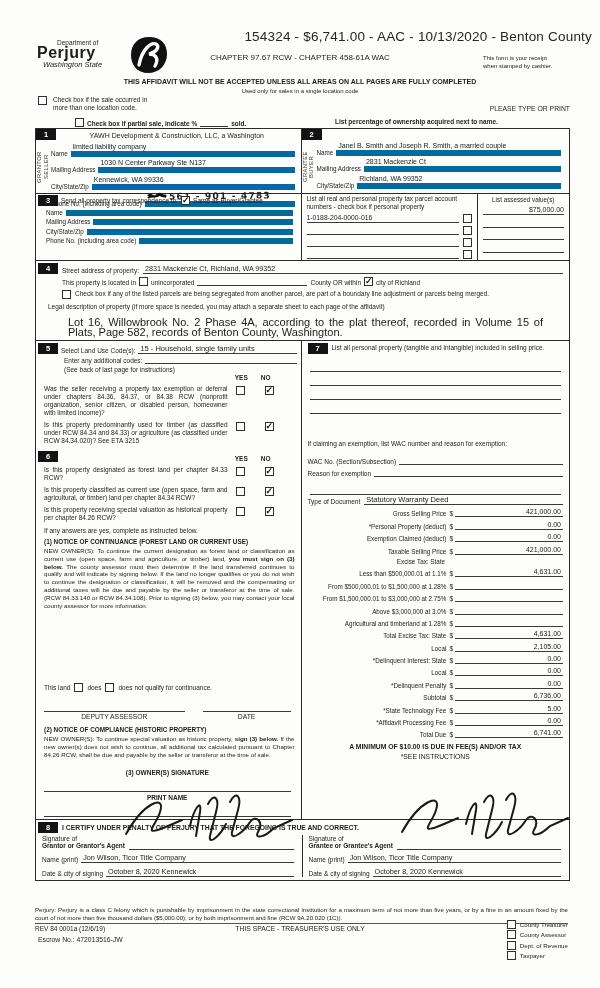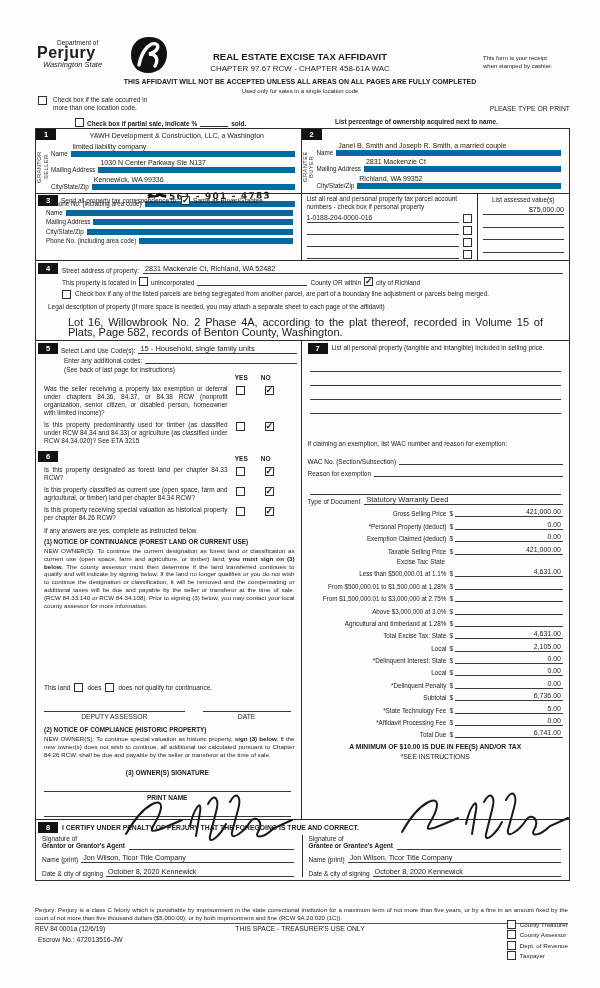--- a/index.html
+++ b/index.html
@@ -119,33 +119,33 @@
   .treas{position:absolute;left:0;right:0;top:925px;text-align:center;font-size:6.8px;}
   .escrow{position:absolute;left:38px;top:936px;font-size:6.8px;}
   .routing{position:absolute;right:32px;top:918px;}
   .routing .ritem{display:flex;align-items:center;gap:4px;margin-top:1.5px;font-size:6.2px;}
 </style>
 </head>
 <body>
 
 <div class="page">
 
+  <div class="stamp">154324 - $6,741.00 - AAC - 10/13/2020 - Benton County</div>
 
   <div class="logo">
     <svg width="40" height="40" viewBox="0 0 40 40">
       <path d="M20 2 C32 2 38 9 38 19 C38 30 30 38 19 38 C8 38 2 30 2 20 C2 9 9 2 20 2 Z" fill="#111"></path>
       <path d="M10 30 C13 14 22 7 27 9 C31 11 28 17 20 19 C27 19 30 24 26 31" fill="none" stroke="#fff" stroke-width="3.4" stroke-linecap="round"></path>
     </svg>
     <div class="l1">Department of</div>
     <div class="l2">Perjury</div>
     <div class="l3">Washington State</div>
   </div>
 
   <div class="titleblk">
-    <div class="t1">REAL ESTATE EXCISE TAX AFFIDAVIT</div>
     <div class="t2">CHAPTER 97.67 RCW - CHAPTER 458-61A WAC</div>
   </div>
 
   <div class="receipt">
     <div>This form is your receipt</div>
     <div>when stamped by cashier.</div>
   </div>
 
   <div class="warn">THIS AFFIDAVIT WILL NOT BE ACCEPTED UNLESS ALL AREAS ON ALL PAGES ARE FULLY COMPLETED</div>
   <div class="singleloc">Used only for sales in a single location code</div>
@@ -272,21 +272,21 @@
         <div class="avrow"></div>
         <div class="avrow"></div>
         <div class="avrow"></div>
       </div>
     </div>
 
     <div class="s4">
       <div class="s4row1">
         <span class="numbox">4</span>
         <span>Street address of property:</span>
-        <span class="val">2831 Mackenzie Ct, Richland, WA 52482</span>
+        <span class="val">2831 Mackenzie Ct, Richland, WA 99352</span>
       </div>
       <div class="s4row2">
         <span>This property is located in</span>
         <span class="cb"></span>
         <span>unincorporated</span>
         <span class="blank"></span>
         <span>County OR within</span>
         <span class="cb checked"></span>
         <span>city of Richland</span>
       </div>

